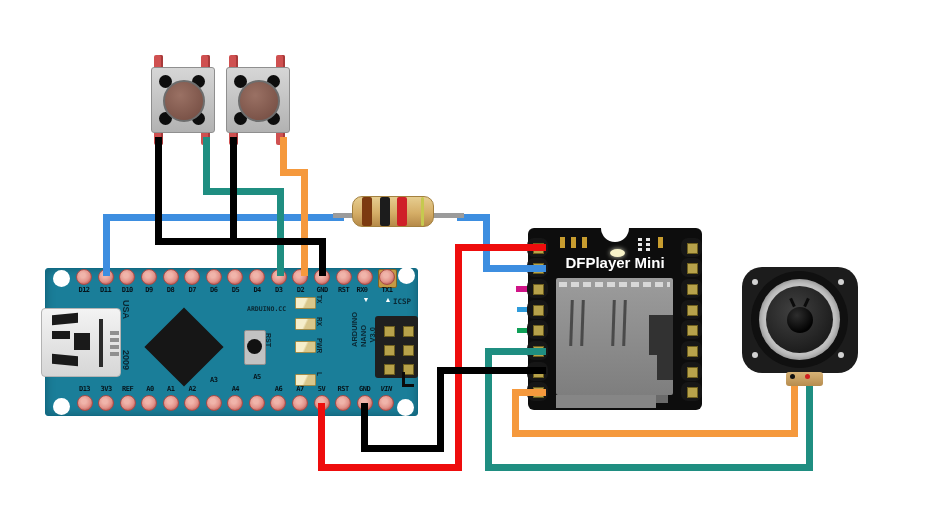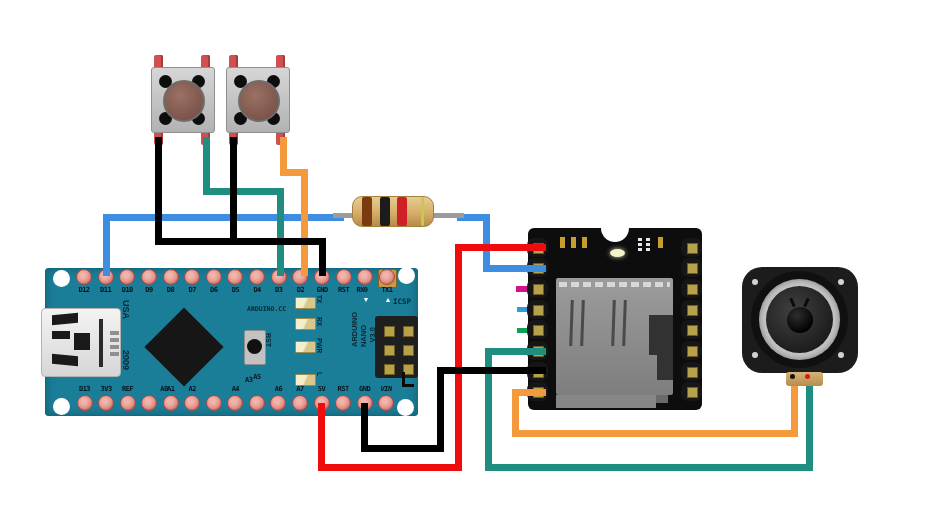--- a/index.html
+++ b/index.html
@@ -132,27 +132,27 @@
       <div style="position: absolute; left: 378.46px; top: 268.5px; width: 17px; height: 17px; background: rgb(197, 154, 69); border: 1px solid rgb(126, 99, 36); border-radius: 2px; z-index: 4;"></div>
       <div class="apin" style="position: absolute; left: 378.96px; top: 269px;"></div>
       <div class="alabel" style="position: absolute; left: 375.96px; top: 286px;">TX1</div>
       <div class="apin" style="position: absolute; left: 76.5px; top: 395px;"></div>
       <div class="alabel" style="position: absolute; left: 73.5px; top: 385px;">D13</div>
       <div class="apin" style="position: absolute; left: 98.05px; top: 395px;"></div>
       <div class="alabel" style="position: absolute; left: 95.05px; top: 385px;">3V3</div>
       <div class="apin" style="position: absolute; left: 119.6px; top: 395px;"></div>
       <div class="alabel" style="position: absolute; left: 116.6px; top: 385px;">REF</div>
       <div class="apin" style="position: absolute; left: 141.15px; top: 395px;"></div>
-      <div class="alabel" style="position: absolute; left: 153px; top: 385px;">A0</div>
+      <div class="alabel" style="position: absolute; left: 139px; top: 385px;">A0</div>
       <div class="apin" style="position: absolute; left: 162.7px; top: 395px;"></div>
       <div class="alabel" style="position: absolute; left: 159.7px; top: 385px;">A1</div>
       <div class="apin" style="position: absolute; left: 184.25px; top: 395px;"></div>
       <div class="alabel" style="position: absolute; left: 181.25px; top: 385px;">A2</div>
       <div class="apin" style="position: absolute; left: 205.8px; top: 395px;"></div>
-      <div class="alabel" style="position: absolute; left: 202.8px; top: 376px; margin-left: 35px;">A3</div>
+      <div class="alabel" style="position: absolute; left: 202.8px; top: 376px;">A3</div>
       <div class="apin" style="position: absolute; left: 227.35px; top: 395px;"></div>
       <div class="alabel" style="position: absolute; left: 224.35px; top: 385px;">A4</div>
       <div class="apin" style="position: absolute; left: 248.9px; top: 395px;"></div>
       <div class="alabel" style="position: absolute; left: 245.9px; top: 373px;">A5</div>
       <div class="apin" style="position: absolute; left: 270.45px; top: 395px;"></div>
       <div class="alabel" style="position: absolute; left: 267.45px; top: 385px;">A6</div>
       <div class="apin" style="position: absolute; left: 292px; top: 395px;"></div>
       <div class="alabel" style="position: absolute; left: 289px; top: 385px;">A7</div>
       <div class="apin" style="position: absolute; left: 313.55px; top: 395px;"></div>
       <div class="alabel" style="position: absolute; left: 310.55px; top: 385px;">5V</div>
@@ -200,20 +200,21 @@
 
   <div class="c dfp">
     <div style="position:absolute;left:73px;top:-14px;width:28px;height:28px;border-radius:50%;background:#ffffff;"></div>
     <div style="position:absolute;left:32px;top:9px;width:5px;height:11px;background:#c89d2f;"></div>
     <div style="position:absolute;left:43px;top:9px;width:5px;height:11px;background:#c89d2f;"></div>
     <div style="position:absolute;left:54px;top:9px;width:5px;height:11px;background:#c89d2f;"></div>
     <div style="position:absolute;left:110px;top:10px;width:4px;height:14px;background:repeating-linear-gradient(180deg,#e8e8e8 0 3px,transparent 3px 5px);"></div>
     <div style="position:absolute;left:118px;top:10px;width:4px;height:14px;background:repeating-linear-gradient(180deg,#e8e8e8 0 3px,transparent 3px 5px);"></div>
     <div style="position:absolute;left:130px;top:9px;width:5px;height:11px;background:#c89d2f;"></div>
     <div style="position:absolute;left:82px;top:21px;width:15px;height:8px;border-radius:50%;background:#f7f2c8;box-shadow:0 0 5px rgba(255,255,230,.8);"></div>
+    <div style="position:absolute;left:0;top:26px;width:174px;text-align:center;font:bold 15px 'Liberation Sans',sans-serif;color:#ffffff;">DFPlayer Mini</div>
 
     <div class="sd">
       <div style="position:absolute;left:3px;top:4px;width:111px;height:5px;background:repeating-linear-gradient(90deg,#d8d8d8 0 8px,transparent 8px 12px);"></div>
       <div class="slit" style="left:14px;top:22px;"></div>
       <div class="slit" style="left:25px;top:22px;"></div>
       <div class="slit" style="left:56px;top:22px;"></div>
       <div class="slit" style="left:67px;top:22px;"></div>
       <div style="position:absolute;left:93px;top:37px;width:24px;height:40px;background:#323232;"></div>
       <div style="position:absolute;left:101px;top:72px;width:16px;height:30px;background:#323232;"></div>
     </div>

